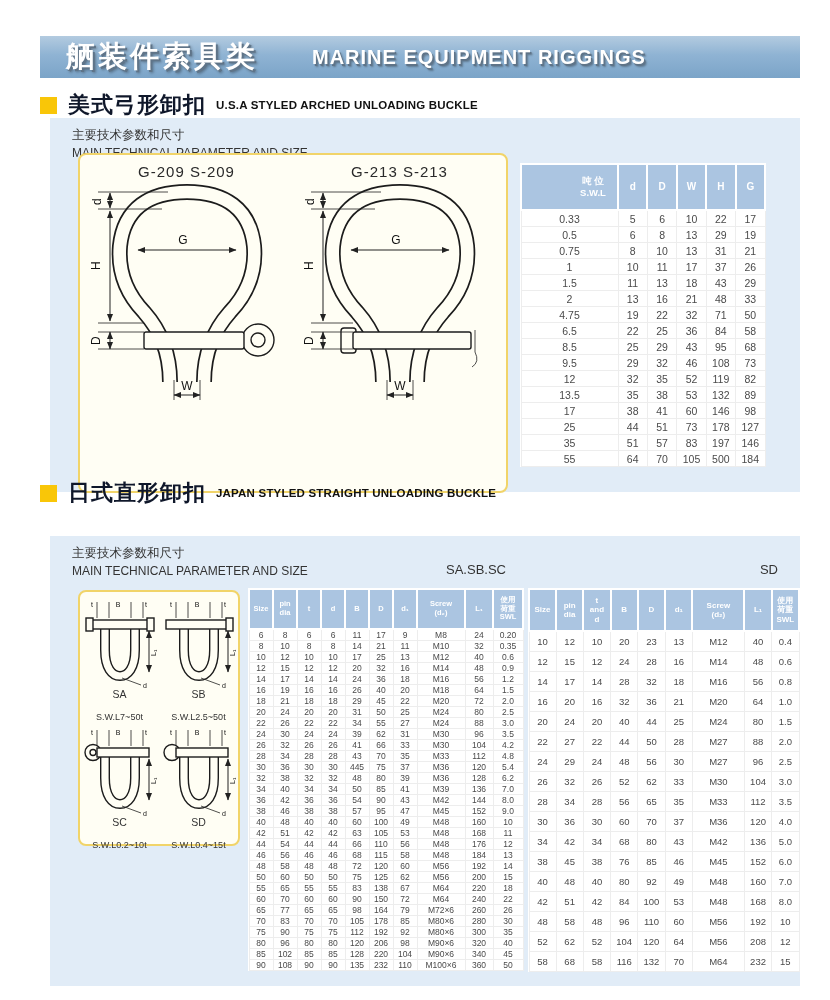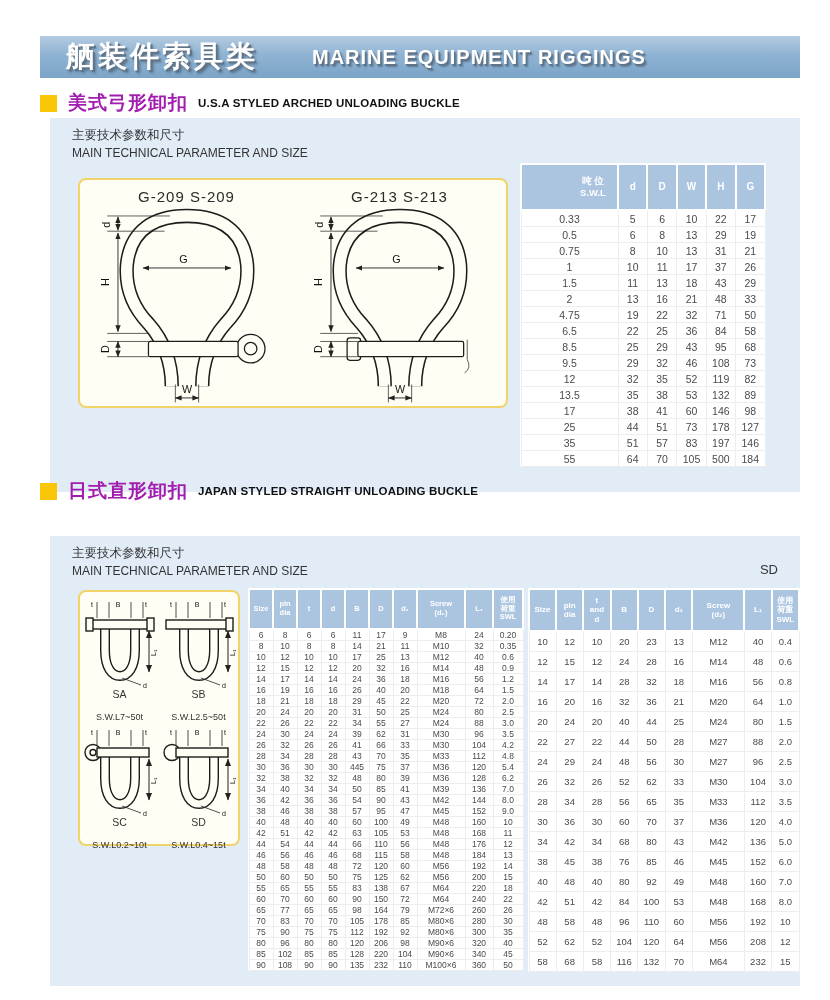--- a/index.html
+++ b/index.html
@@ -12,34 +12,34 @@
           background:linear-gradient(180deg,#b3cbe0 0%,#8fb3d3 45%,#7ba4c8 100%);
           display:flex;align-items:center;padding-left:26px;box-sizing:border-box;gap:40px;}
   .banner .zh{font-size:29px;font-weight:bold;color:#fff;letter-spacing:3px;
               text-shadow:2px 2px 0 #5f7488,3px 3px 3px rgba(0,0,0,.35);}
   .banner .en{font-size:20px;font-weight:bold;color:#fff;margin-left:14px;letter-spacing:1px;
               text-shadow:1.5px 1.5px 0 #5f7488,2.5px 2.5px 2px rgba(0,0,0,.3);}
 
   
   .sec-title{position:absolute;left:40px;display:flex;align-items:center;}
   .sec-title .sq{width:17px;height:17px;background:#f9c608;margin-right:11px;flex:none;}
-  .sec-title .zh{font-size:19px;font-weight:bold;color:#a21caf;letter-spacing:1px;}
+  .sec-title .zh{font-size:22px;font-weight:bold;color:#0f172a;letter-spacing:1px;}
   .sec-title .en{font-size:11.5px;font-weight:bold;color:#111;margin-left:10px;letter-spacing:.2px;}
 
   
   .panel{position:absolute;left:50px;width:750px;background:#e1ecf7;}
   .panel1{top:118px;height:374px;}
   .panel2{top:536px;height:450px;}
   .param{position:absolute;left:22px;top:9px;color:#333;}
   .param .zh{font-size:12.5px;margin-bottom:2px;}
   .param .en{font-size:12px;}
 
   
   .diagbox{position:absolute;background:#fffef4;border:2px solid #f1d469;border-radius:8px;box-sizing:border-box;}
-  .diagbox1{left:28px;top:60px;width:430px;height:230px;display:flex;}
+  .diagbox1{left:28px;top:35px;width:430px;height:340px;display:flex;}
   .diag-col{width:50%;display:flex;flex-direction:column;align-items:center;padding-top:8px;box-sizing:border-box;}
   .diag-cap{font-size:15px;color:#2a2a2a;letter-spacing:1px;margin-bottom:2px;}
 
   .diagbox2{left:28px;top:54px;width:162px;height:256px;display:flex;flex-wrap:wrap;
             align-content:flex-start;padding-top:6px;box-sizing:border-box;}
   .mini-cell{width:50%;display:flex;flex-direction:column;align-items:center;box-sizing:border-box;}
   .mini-label{font-size:10.5px;color:#333;margin-top:-2px;}
   .mini-swl{font-size:9px;color:#333;margin-top:12px;margin-bottom:4px;white-space:nowrap;}
 
   
@@ -317,20 +317,21 @@
     <span class="zh">日式直形卸扣</span>
     <span class="en">JAPAN STYLED STRAIGHT UNLOADING BUCKLE</span>
   </div>
 
   <div class="panel panel2">
     <div class="param">
       <div class="zh">主要技术参数和尺寸</div>
       <div class="en">MAIN TECHNICAL PARAMETER AND SIZE</div>
     </div>
 
+    <div class="tcap cap-sasbsc">SA.SB.SC</div>
     <div class="tcap cap-sd">SD</div>
 
     <div class="diagbox diagbox2">
 
       <div class="mini-cell">
         <svg width="74" height="92" viewBox="0 0 74 92">
           <line class="ext" x1="14" y1="4" x2="14" y2="20"></line>
             <line class="ext" x1="26" y1="4" x2="26" y2="20"></line>
           <line class="ext" x1="48" y1="4" x2="48" y2="20"></line>
             <line class="ext" x1="60" y1="4" x2="60" y2="20"></line>

